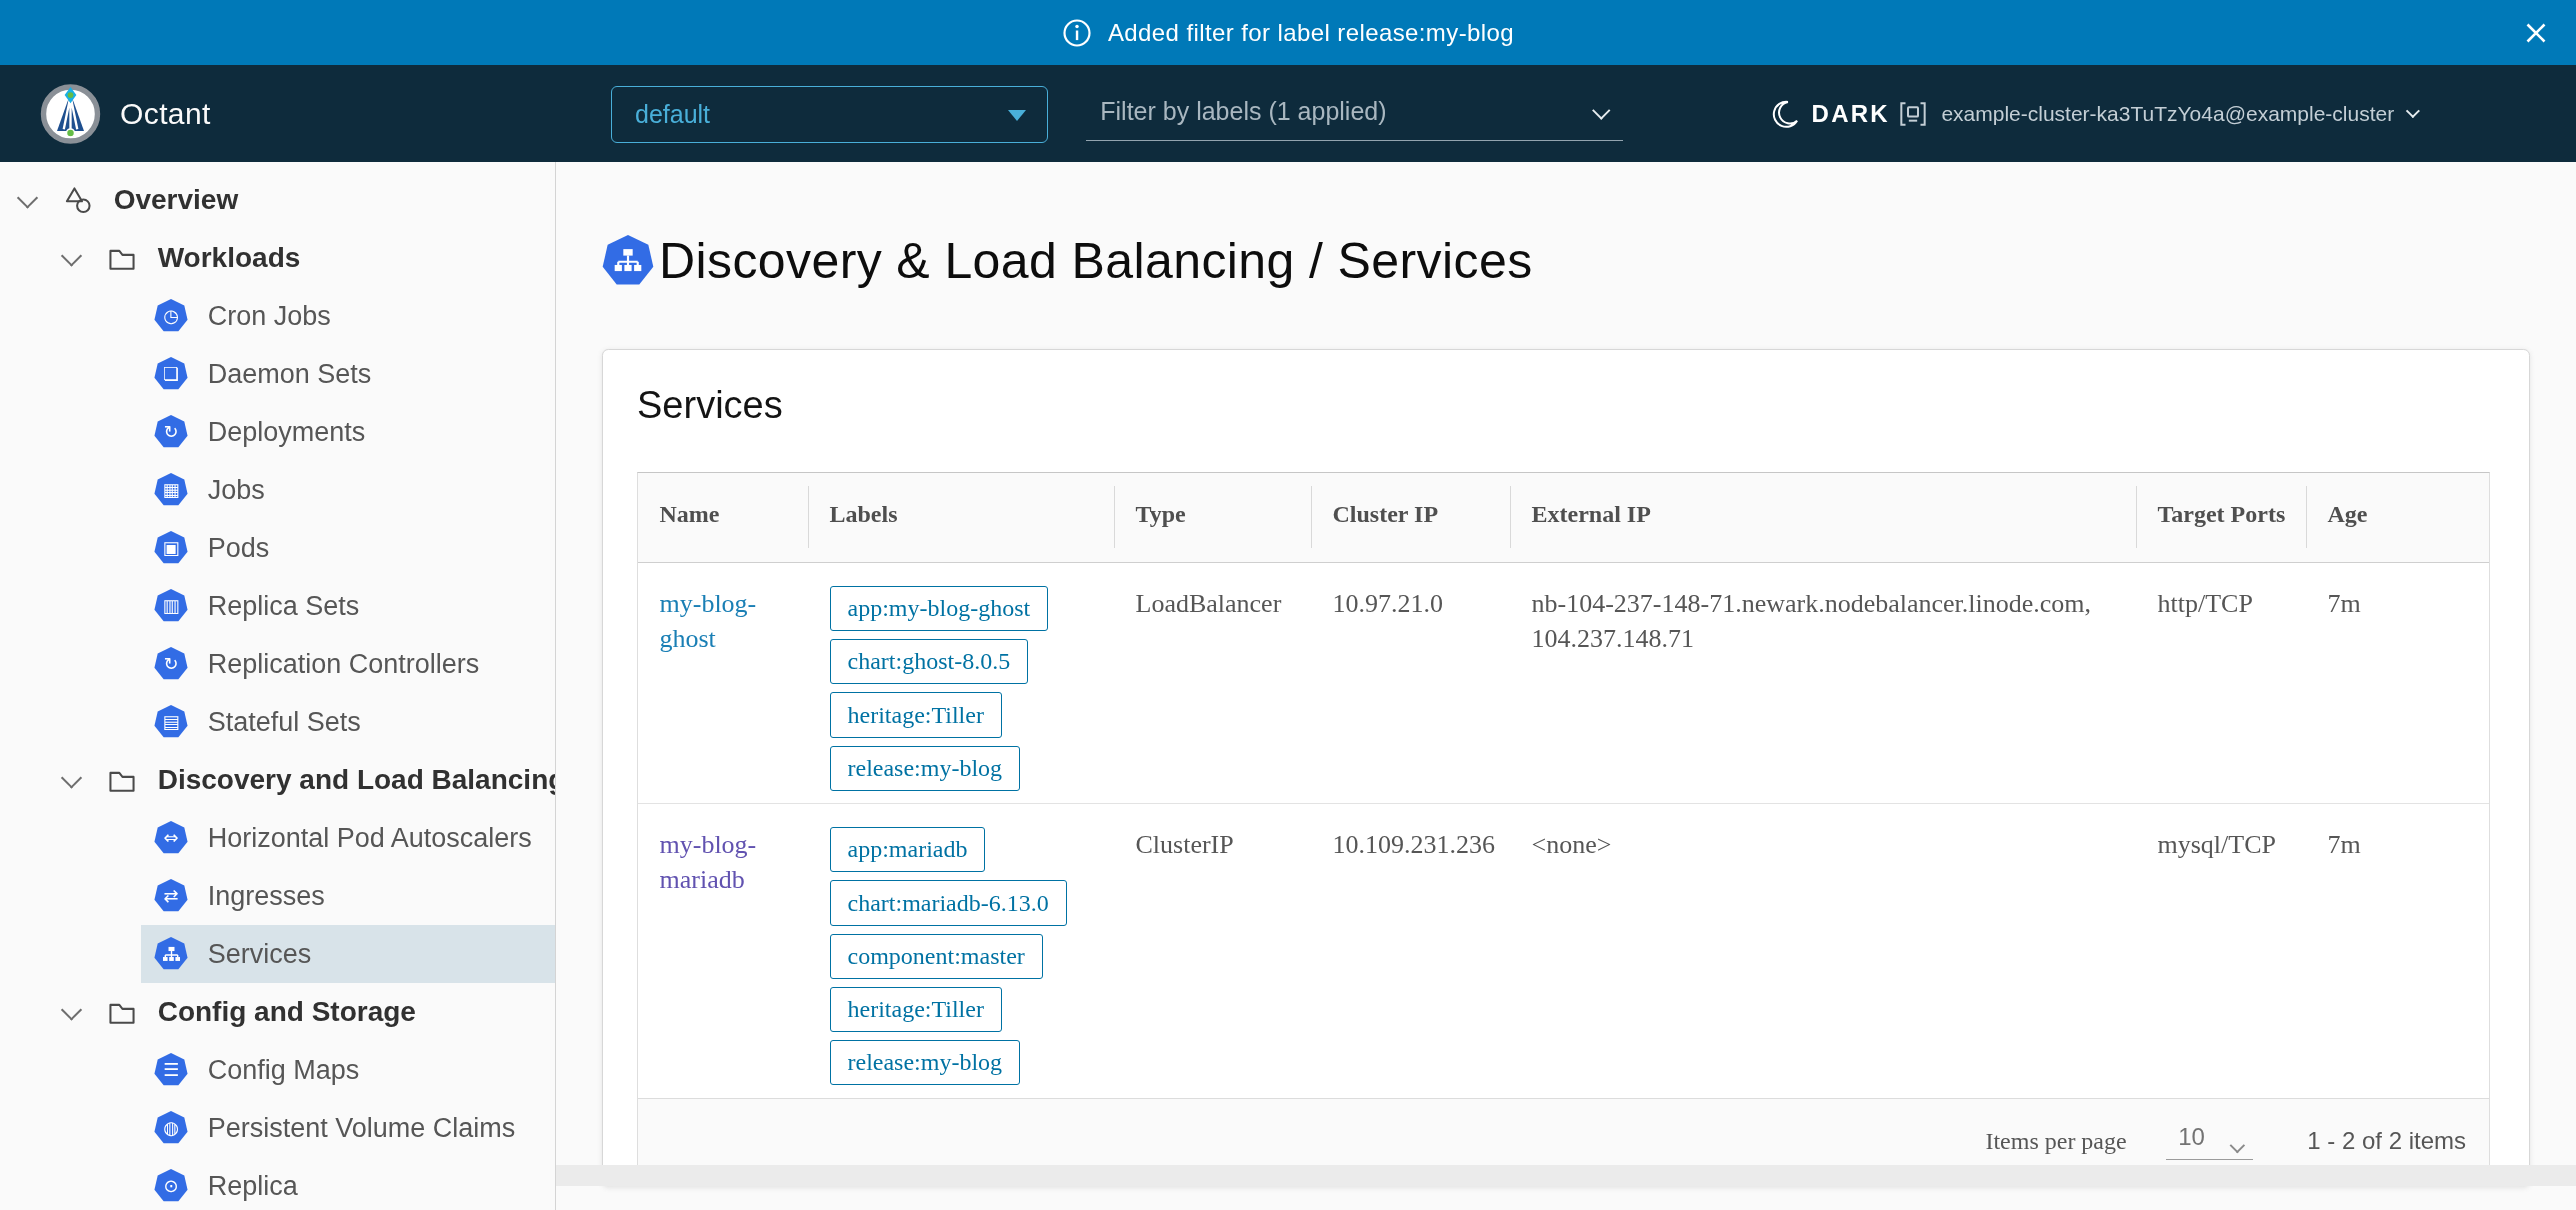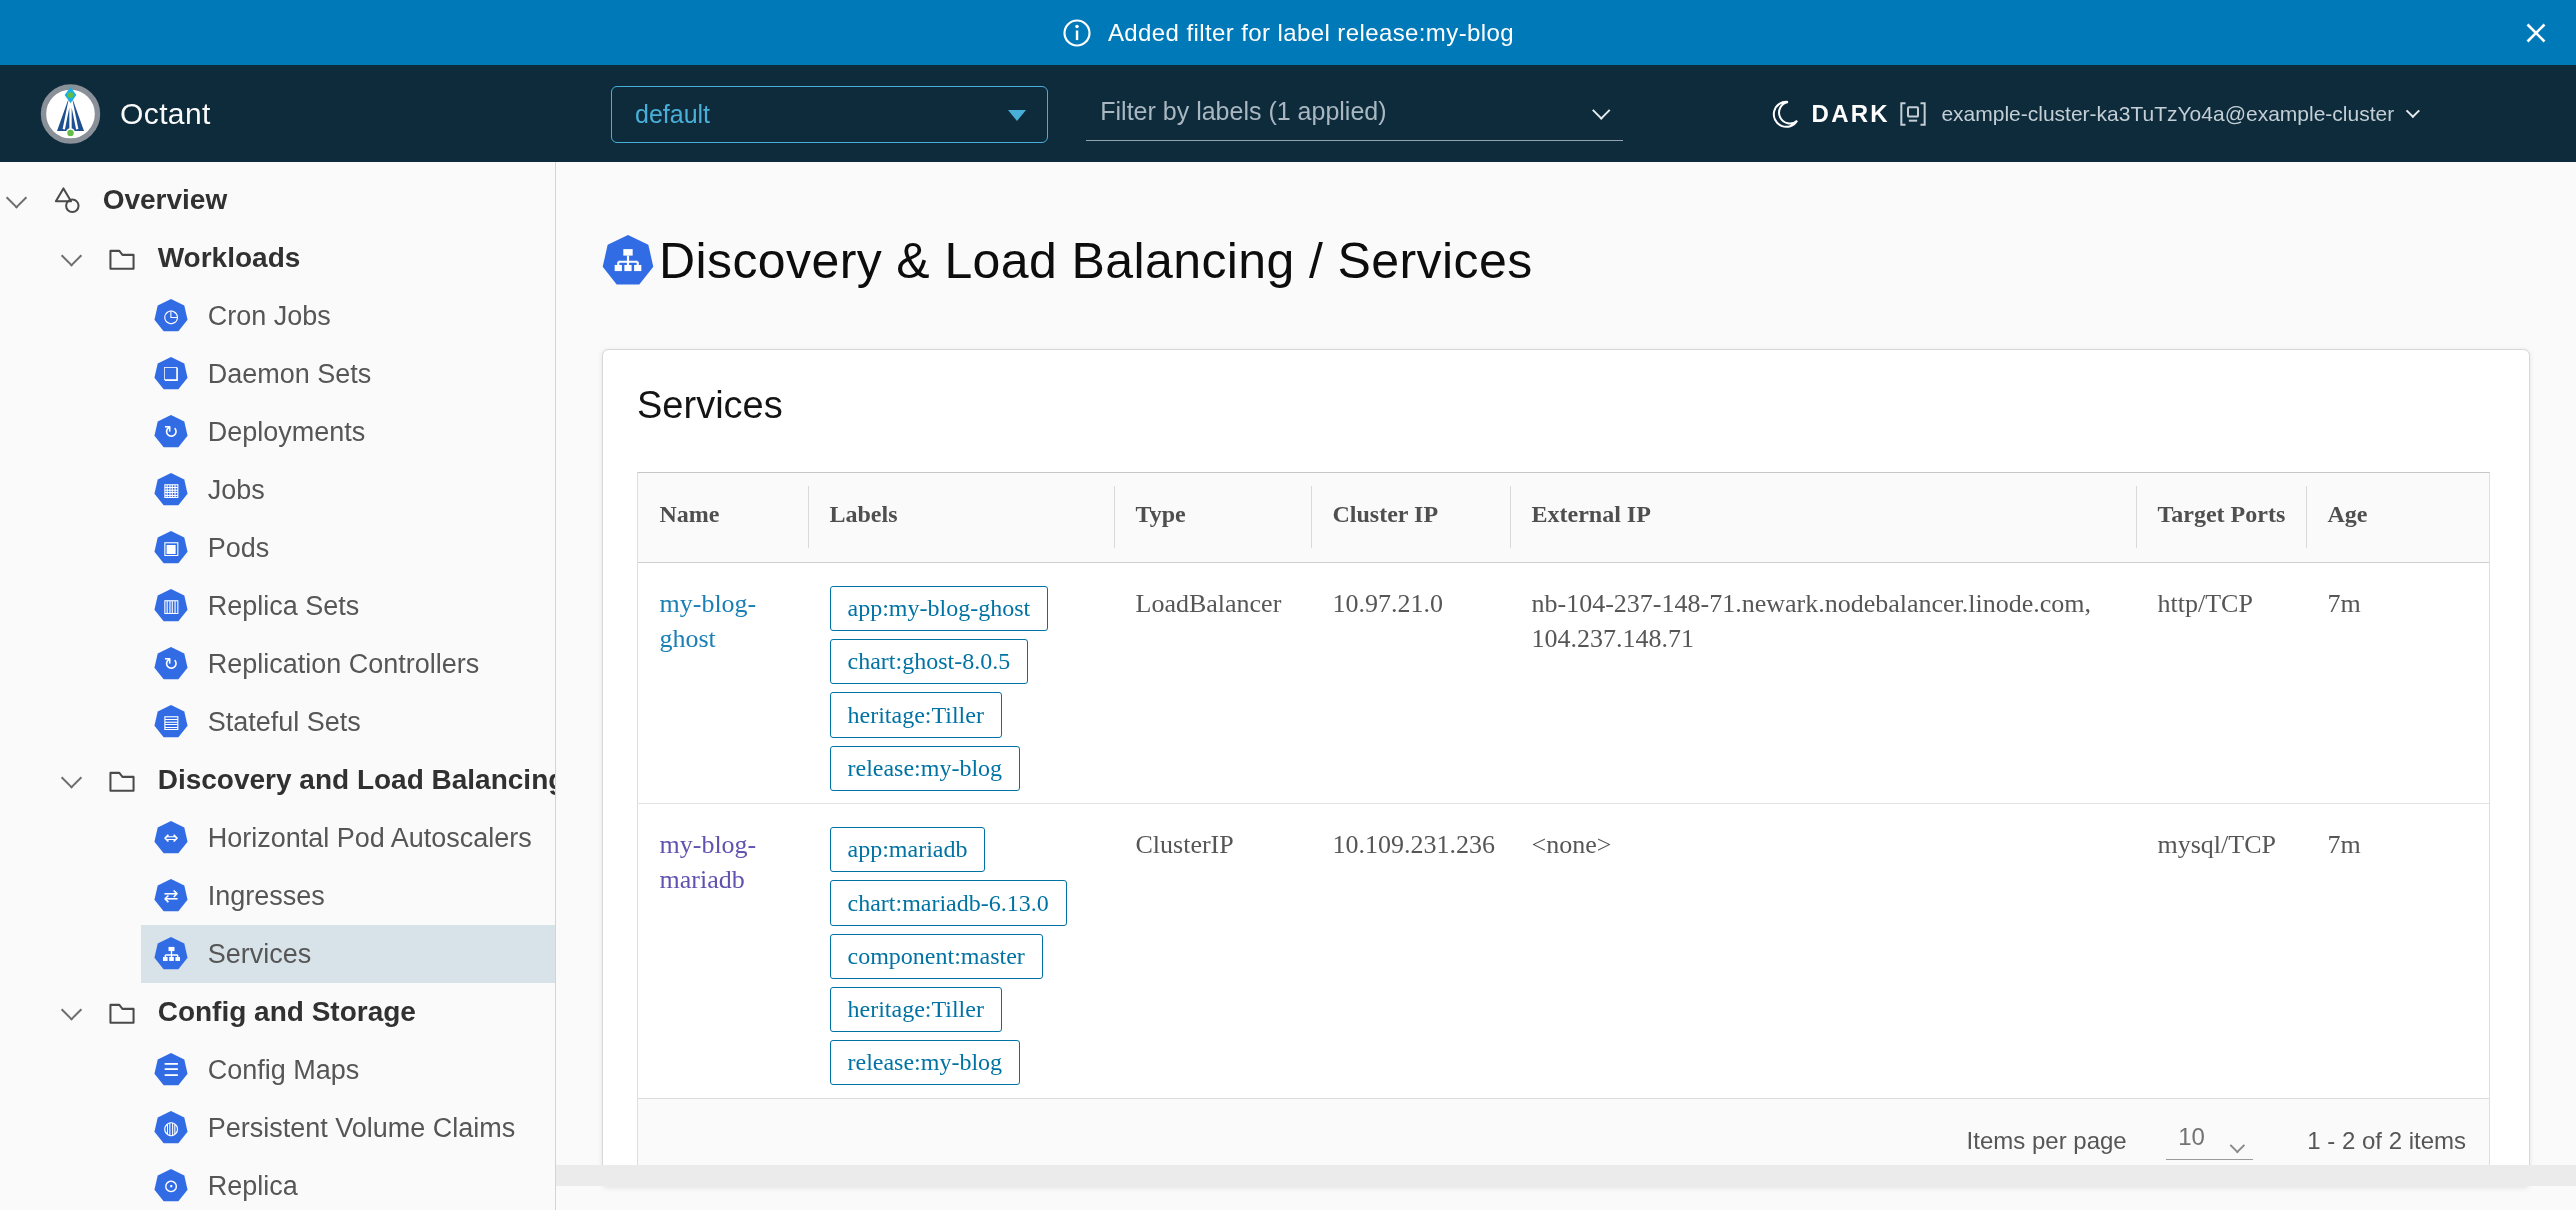--- a/index.html
+++ b/index.html
@@ -51,21 +51,21 @@
   
   .sidebar { width:556px; flex:0 0 556px; background:#fafafa; border-right:0.9px solid #d4d4d4;
              padding-top:9px; overflow:hidden; }
   .nav-row { height:58px; display:flex; align-items:center; font-size:27px; color:#565656; cursor:pointer; }
   .nav-row.section { font-weight:600; color:#313131; font-size:28px; }
   .nav-row.active { background:linear-gradient(to right, rgba(0,0,0,0) 141px, var(--nav_active) 141px); }
   .nav-row .expander { width:15px; height:15px; border-right:2.3px solid #6e6e6e;
                        border-bottom:2.3px solid #6e6e6e; transform:rotate(45deg) translate(-1.8px,-1.8px); flex:0 0 auto; }
   .nav-row .icon { display:flex; align-items:center; justify-content:center; flex:0 0 auto; }
   .nav-row .label { margin-left:19.7px; white-space:nowrap; }
-  .depth-0 { padding-left:9px; }
+  .depth-0 { padding-left:20px; }
   .depth-1 { padding-left:64px; }
   .depth-2 { padding-left:154px; }
   .depth-0 .icon, .depth-1 .icon { margin-left:27px; }
   .nav-row .icon svg.outline { width:32px; height:32px; color:#4a4a4a; }
 
   
   .hepta { width:34px; height:34px; background:var(--k8s_blue); flex:0 0 auto;
            clip-path:polygon(50% 0%,89.1% 18.8%,98.7% 61.1%,71.7% 95%,28.3% 95%,1.3% 61.1%,10.9% 18.8%);
            display:flex; align-items:center; justify-content:center; color:#fff; }
   .hepta i { font-style:normal; font-size:18px; line-height:1; font-family:"DejaVu Sans",sans-serif; }
@@ -94,21 +94,21 @@
   .dg-body .cell { padding:23px 16px 12.5px 21.5px; font-size:26px; color:#565656; line-height:1.35; }
   .name-link { color:var(--link); text-decoration:none; display:inline-block; cursor:pointer; }
   .name-link.visited { color:var(--link_visited); }
   .pills { display:flex; flex-direction:column; align-items:flex-start; gap:8px; }
   .pill { border:1.8px solid var(--pill); color:var(--pill); background:#fff; border-radius:3px;
           padding:7.2px 17px; font-size:24px; line-height:1.2; cursor:pointer; white-space:nowrap; }
 
   .dg-foot { background:#fafafa; border-top:0.9px solid #dcdcdc; height:86px; display:flex;
              align-items:center; justify-content:flex-end; font-size:24px; color:#565656;
              padding-right:23px; }
-  .ipp-label { margin-right:39px; }
+  .ipp-label { margin-right:39px;font-family:Liberation Serif, serif; }
   .page-size { display:flex; align-items:flex-end; gap:27px; border-bottom:0.9px solid #9b9b9b;
                padding:0 10.7px 8px 12.5px; color:#737373; margin-right:54px; cursor:pointer; }
   .page-size .chev { width:10.7px; height:10.7px; color:#8a8a8a; margin-top:-3.6px; }
 
   .scroll-band { position:absolute; left:0; right:0; bottom:24px; height:20.6px; background:#ebebeb; }
 </style>
 </head>
 <body>
 
 <div class="app">

